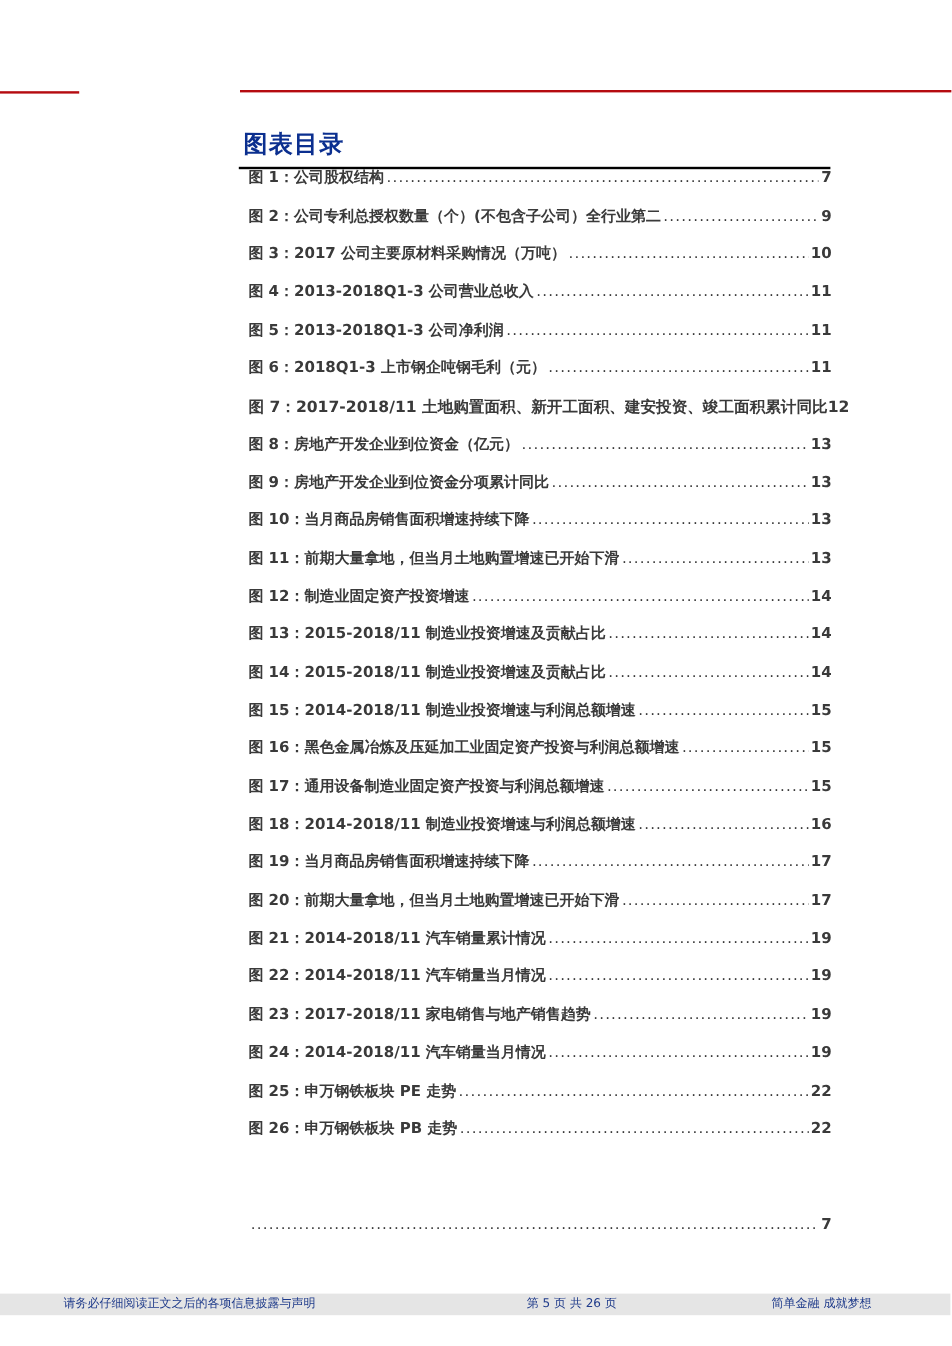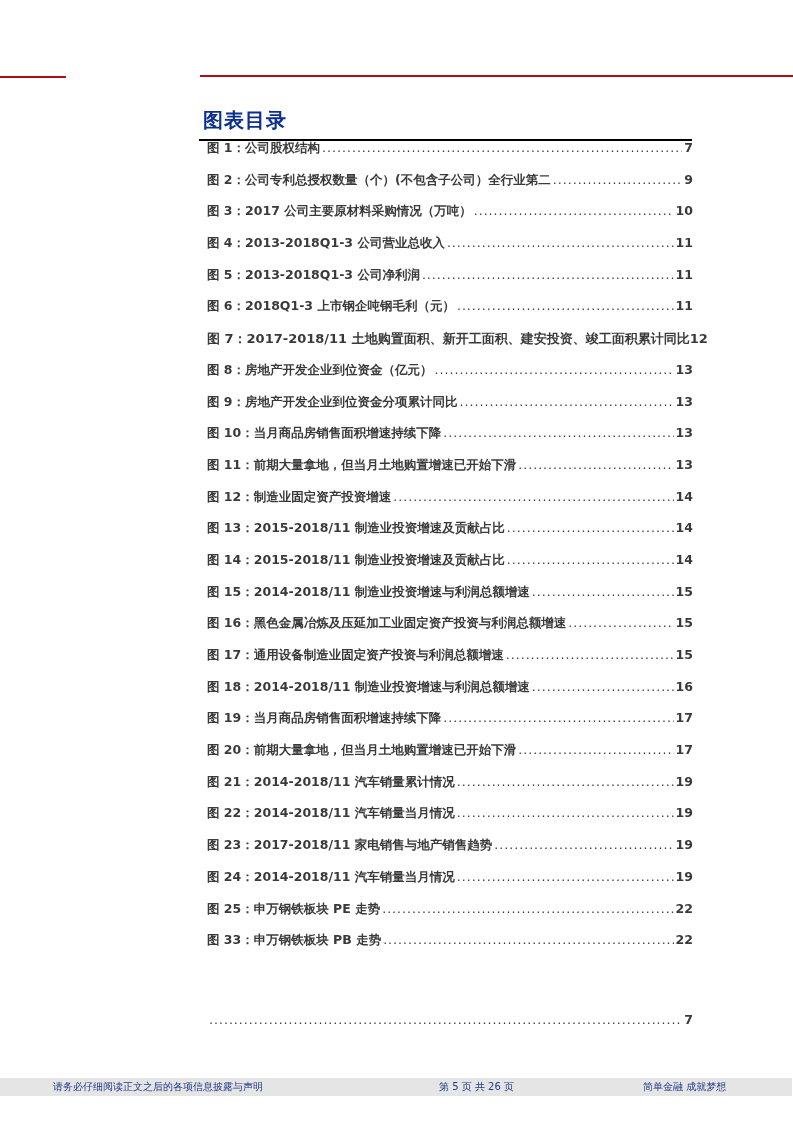--- a/index.html
+++ b/index.html
@@ -248,21 +248,21 @@
       <span class="toc-label">图 24：2014-2018/11 汽车销量当月情况</span>
       <span class="toc-dots"></span>
       <span class="toc-page">19</span>
     </li>
   <li class="toc-item">
       <span class="toc-label">图 25：申万钢铁板块 PE 走势</span>
       <span class="toc-dots"></span>
       <span class="toc-page">22</span>
     </li>
   <li class="toc-item">
-      <span class="toc-label">图 33：申万钢铁板块 PB 走势</span>
+      <span class="toc-label">图 26：申万钢铁板块 PB 走势</span>
       <span class="toc-dots"></span>
       <span class="toc-page">22</span>
     </li>
 </ul>
 
 <ul class="table-list">
   <li class="toc-item">
       <span class="toc-dots"></span>
       <span class="toc-page">7</span>
     </li>

